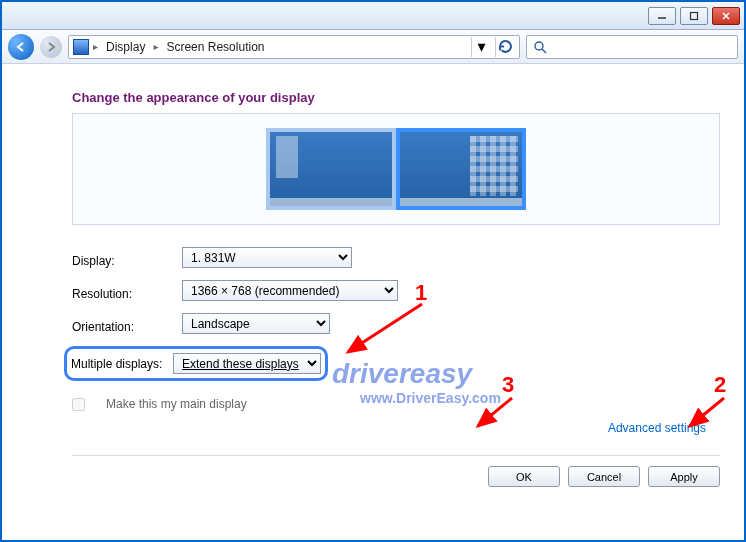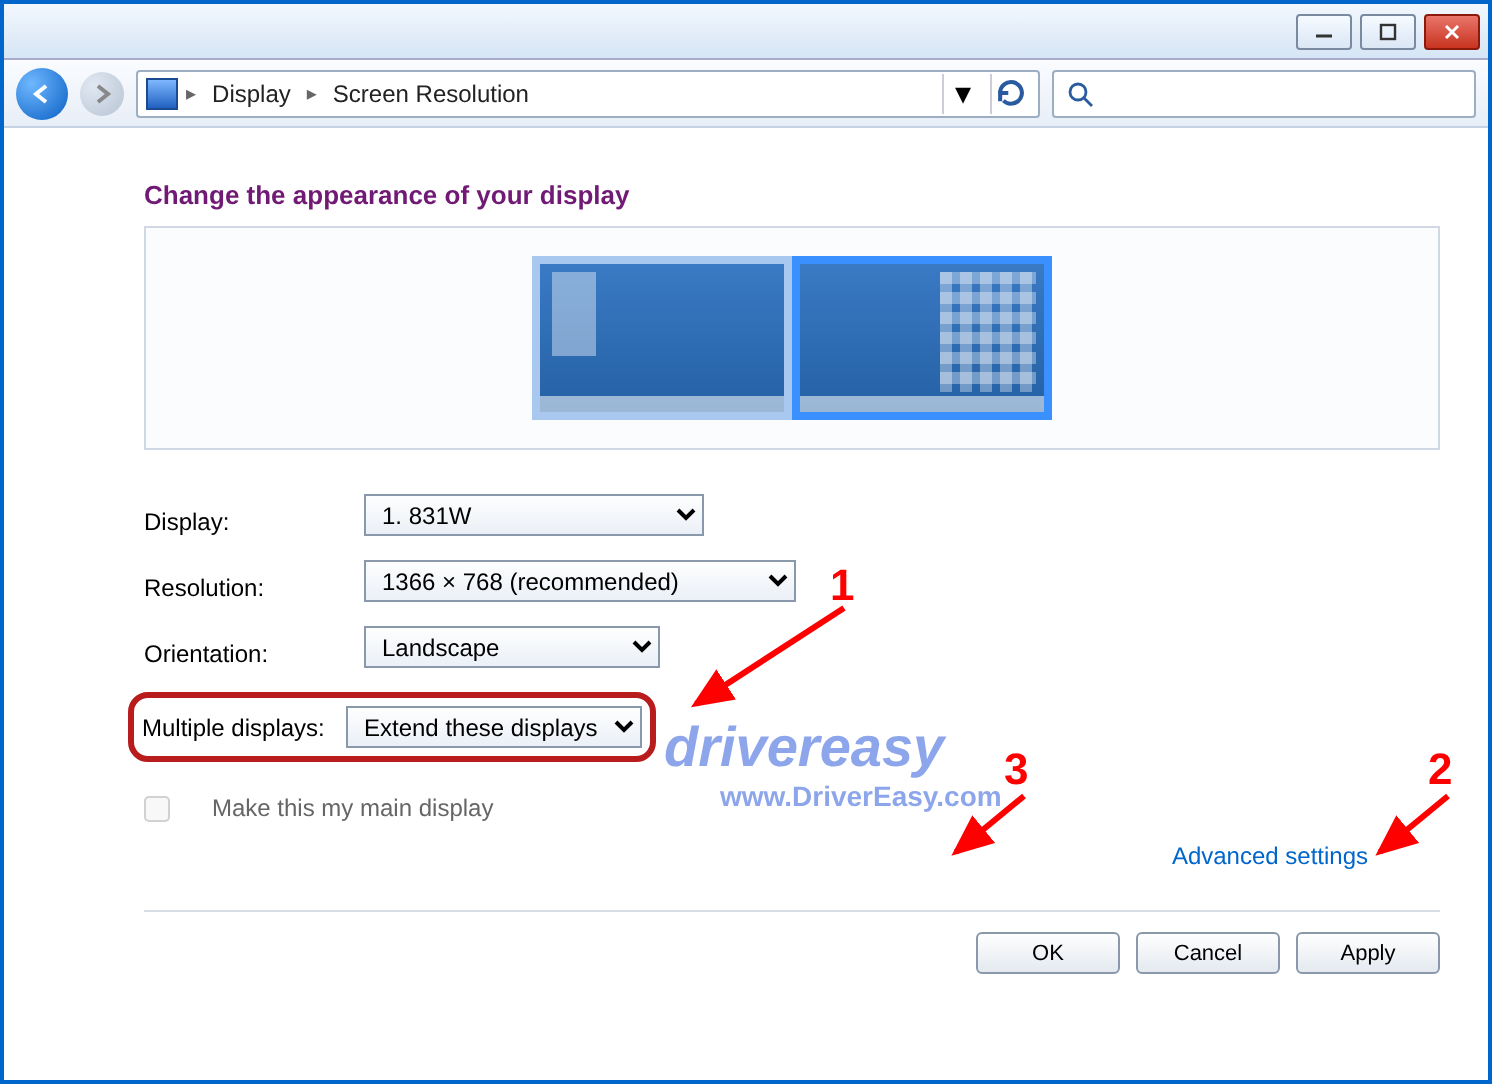--- a/index.html
+++ b/index.html
@@ -38,28 +38,28 @@
 .monitor .desktop::before { content: ""; position: absolute; left: 6px; top: 4px; width: 22px; height: 42px; background: rgba(255,255,255,0.4); }
 .monitor .desktop.grid::before { left: auto; right: 4px; top: 4px; width: 48px; height: 60px; background: repeating-linear-gradient(to right, rgba(255,255,255,0.35) 0 6px, transparent 6px 10px), repeating-linear-gradient(to bottom, rgba(255,255,255,0.35) 0 6px, transparent 6px 10px); }
 .monitor .taskbar { position: absolute; bottom: 0; left: 0; right: 0; height: 8px; background: rgba(255,255,255,0.55); }
 .mon-btns { display: flex; flex-direction: column; gap: 6px; padding: 2px 4px 0; }
 .btn { min-width: 72px; height: 21px; border: 1px solid #8a98ac; border-radius: 3px; background: linear-gradient(to bottom, #fefefe, #e4e9f0); font-size: 11px; cursor: pointer; padding: 0 12px; }
 
 .form-row { display: flex; align-items: flex-end; margin-bottom: 12px; font-size: 12px; }
 .form-row .label { width: 110px; }
 .form-row select { border: 1px solid #8a98ac; background: linear-gradient(to bottom, #fefefe, #ebf0f7); font-size: 12px; height: 21px; padding: 0 4px; cursor: pointer; }
 
-.highlight-box { border: 3px solid #b91c1c; border-radius: 10px; padding: 4px 4px; margin-left: -8px; margin-bottom: 12px; display: inline-flex; align-items: center; }
+.highlight-box { border: 3px solid #3b82f6; border-radius: 10px; padding: 4px 4px; margin-left: -8px; margin-bottom: 12px; display: inline-flex; align-items: center; }
 .highlight-box .label { width: 102px; font-size: 12px; }
-.highlight-box select { border: 1px solid #8a98ac; background: linear-gradient(to bottom, #fefefe, #ebf0f7); font-size: 12px; height: 21px; padding: 0 4px; cursor: pointer; width: 148px; }
+.highlight-box select { border: 1px solid #8a98ac; background: linear-gradient(to bottom, #fefefe, #ebf0f7); font-size: 12px; height: 21px; padding: 0 4px; cursor: pointer; width: 148px; text-decoration: underline; }
 
 .make-main { display: flex; align-items: center; gap: 21px; font-size: 12px; color: #666; margin: 4px 0 10px; }
 .make-main input { cursor: pointer; }
 
-.adv-link { color: #0066cc; font-size: 12px; cursor: pointer; position: absolute; right: 36px; }
+.adv-link { color: #0066cc; font-size: 12px; cursor: pointer; position: absolute; right: 14px; }
 .adv-row { position: relative; height: 20px; }
 
 .bottom-bar { border-top: 1px solid #d8dde5; margin-top: 14px; padding: 10px 0 0; display: flex; justify-content: flex-end; gap: 8px; }
 .bottom-bar .btn { min-width: 72px; }
 
 
 .anno { position: absolute; pointer-events: none; }
 .anno-num { color: #ff0000; font-size: 22px; font-weight: bold; }
 
 .watermark { position: absolute; color: #1d4ed8; font-weight: bold; opacity: 0.5; pointer-events: none; }

